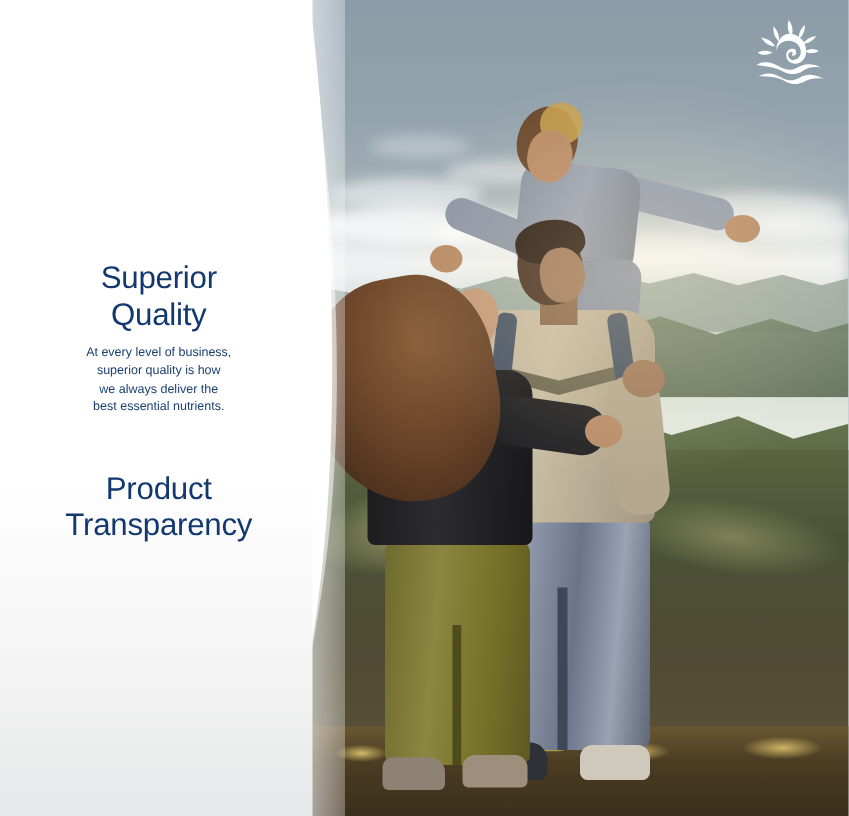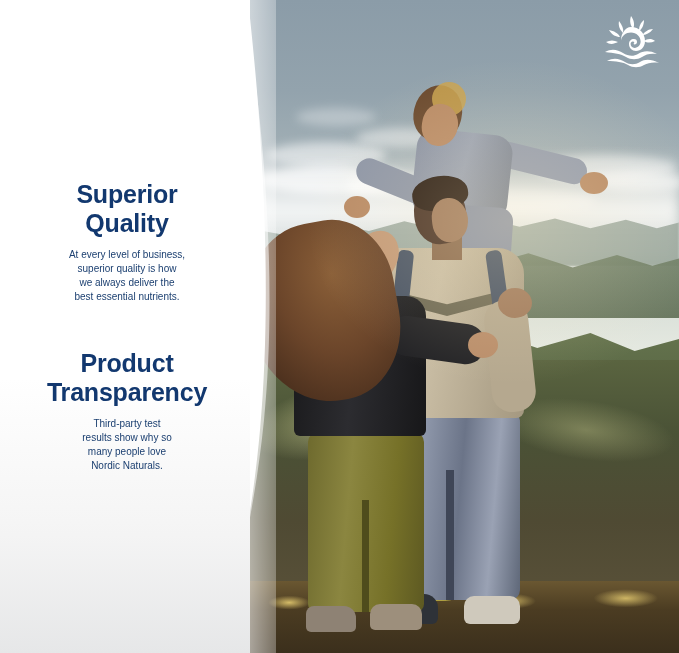--- a/index.html
+++ b/index.html
@@ -210,21 +210,21 @@
     position:absolute; top:0; left:0; width:250px; height:653px;
     display:flex; flex-direction:column; justify-content:center;
     padding:0 14px 0 18px;
   }
   .block { text-align:center; margin-bottom:30px; }
   .block:last-child { margin-bottom:0; }
   .block h2 {
     color:#12386f;
     font-size:25px;
     line-height:1.18;
-    font-weight:bold;
+    font-weight:normal;
     letter-spacing:-.2px;
     margin-bottom:9px;
     white-space:pre-line;
   }
   .block p {
     color:#1b3f70;
     font-size:10px;
     line-height:1.42;
     font-weight:normal;
     white-space:pre-line;
@@ -331,24 +331,20 @@
         <p>At every level of business,
 superior quality is how
 we always deliver the
 best essential nutrients.</p>
       </div>
 
 
       <div class="block">
         <h2>Product
 Transparency</h2>
-        <p>Third-party test
-results show why so
-many people love
-Nordic Naturals.</p>
       </div>
 
     </div>
   </div>
 
   <div class="logo">
     <svg viewBox="0 0 62 56">
       <g fill="#ffffff">
 
         <path d="M30,2 C33,6 34,11 32,15 C30,12 28,8 30,2 Z"></path>

